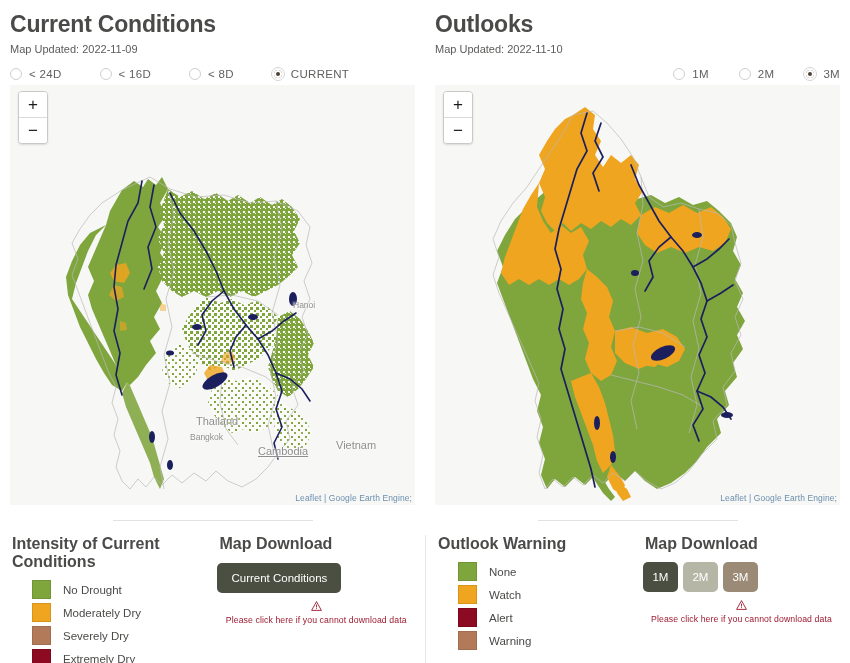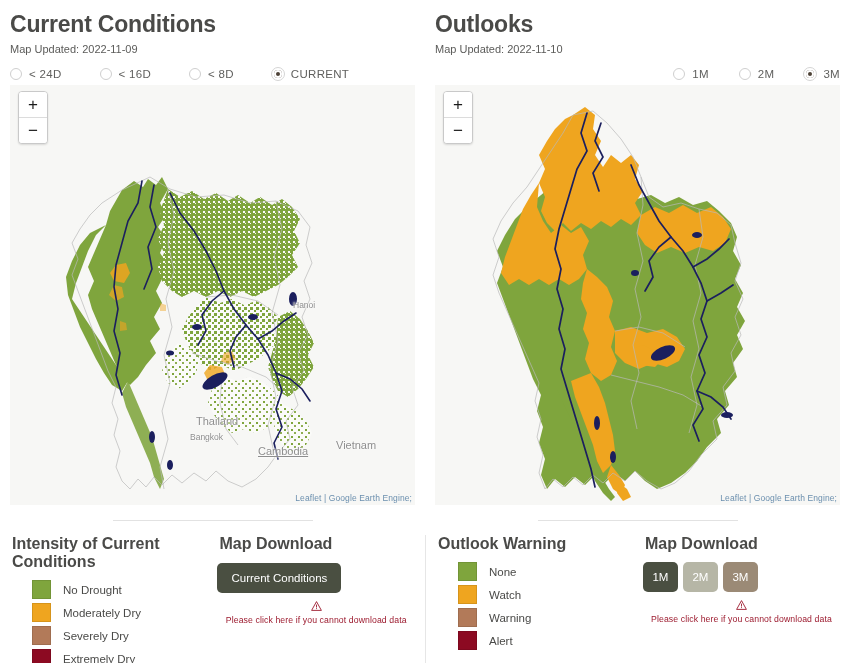--- a/index.html
+++ b/index.html
@@ -467,26 +467,26 @@
 
         <div class="legitem">
           <span class="swatch" style="background:#7fa53d;"></span>
           <span class="legtext">None</span>
         </div>
         <div class="legitem">
           <span class="swatch" style="background:#efa51f;"></span>
           <span class="legtext">Watch</span>
         </div>
         <div class="legitem">
+          <span class="swatch" style="background:#8c0a22;"></span>
+          <span class="legtext">Alert</span>
+        </div>
+        <div class="legitem">
           <span class="swatch" style="background:#b27a59;"></span>
           <span class="legtext">Warning</span>
-        </div>
-        <div class="legitem">
-          <span class="swatch" style="background:#8c0a22;"></span>
-          <span class="legtext">Alert</span>
         </div>
       </div>
 
       <div class="legcol dl">
         <div class="legtitle">Map Download</div>
         <div class="dlgroup">
           <div class="dlsm m1">1M</div>
           <div class="dlsm m2">2M</div>
           <div class="dlsm m3">3M</div>
         </div>

